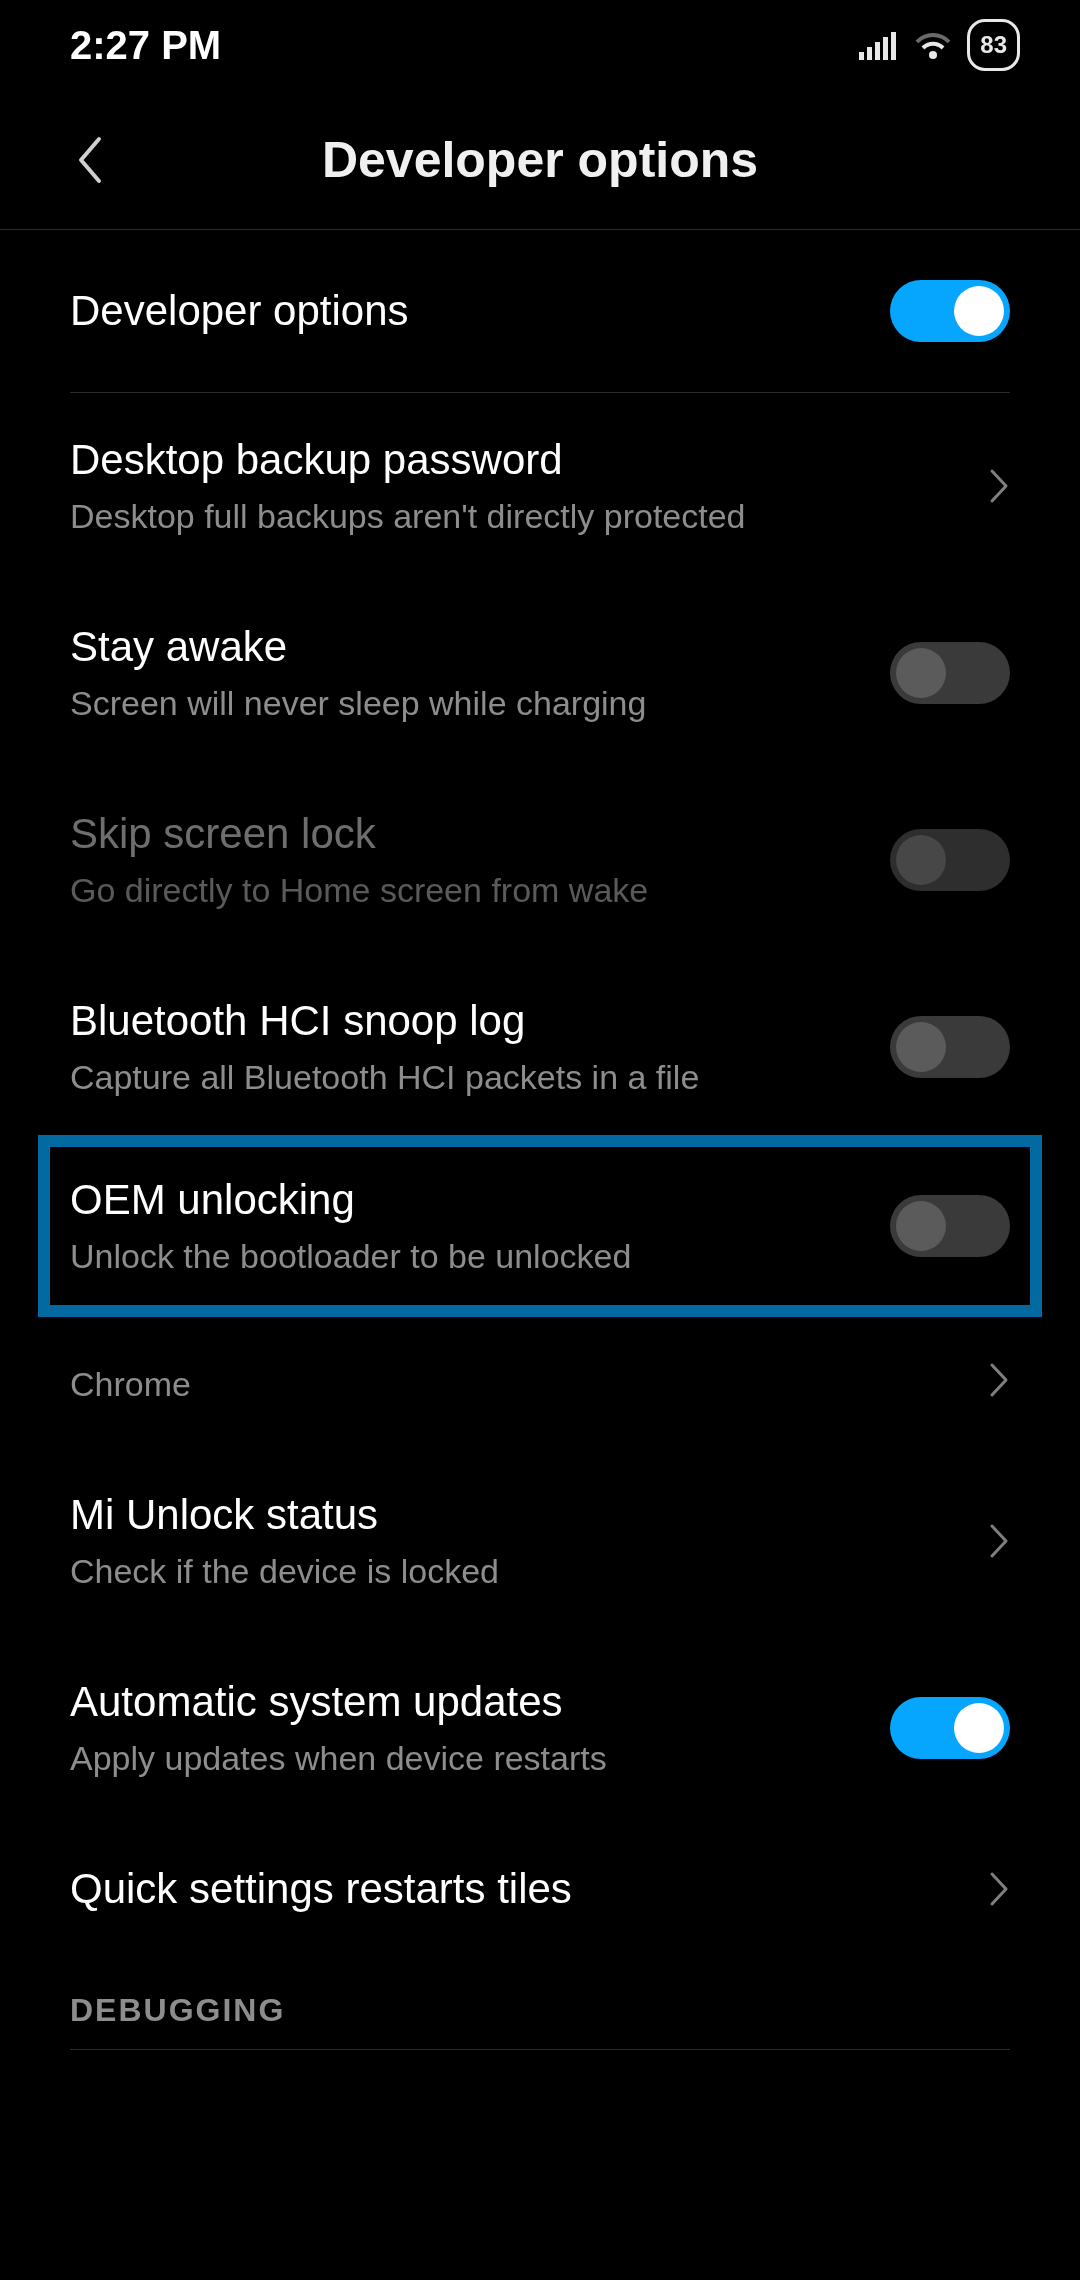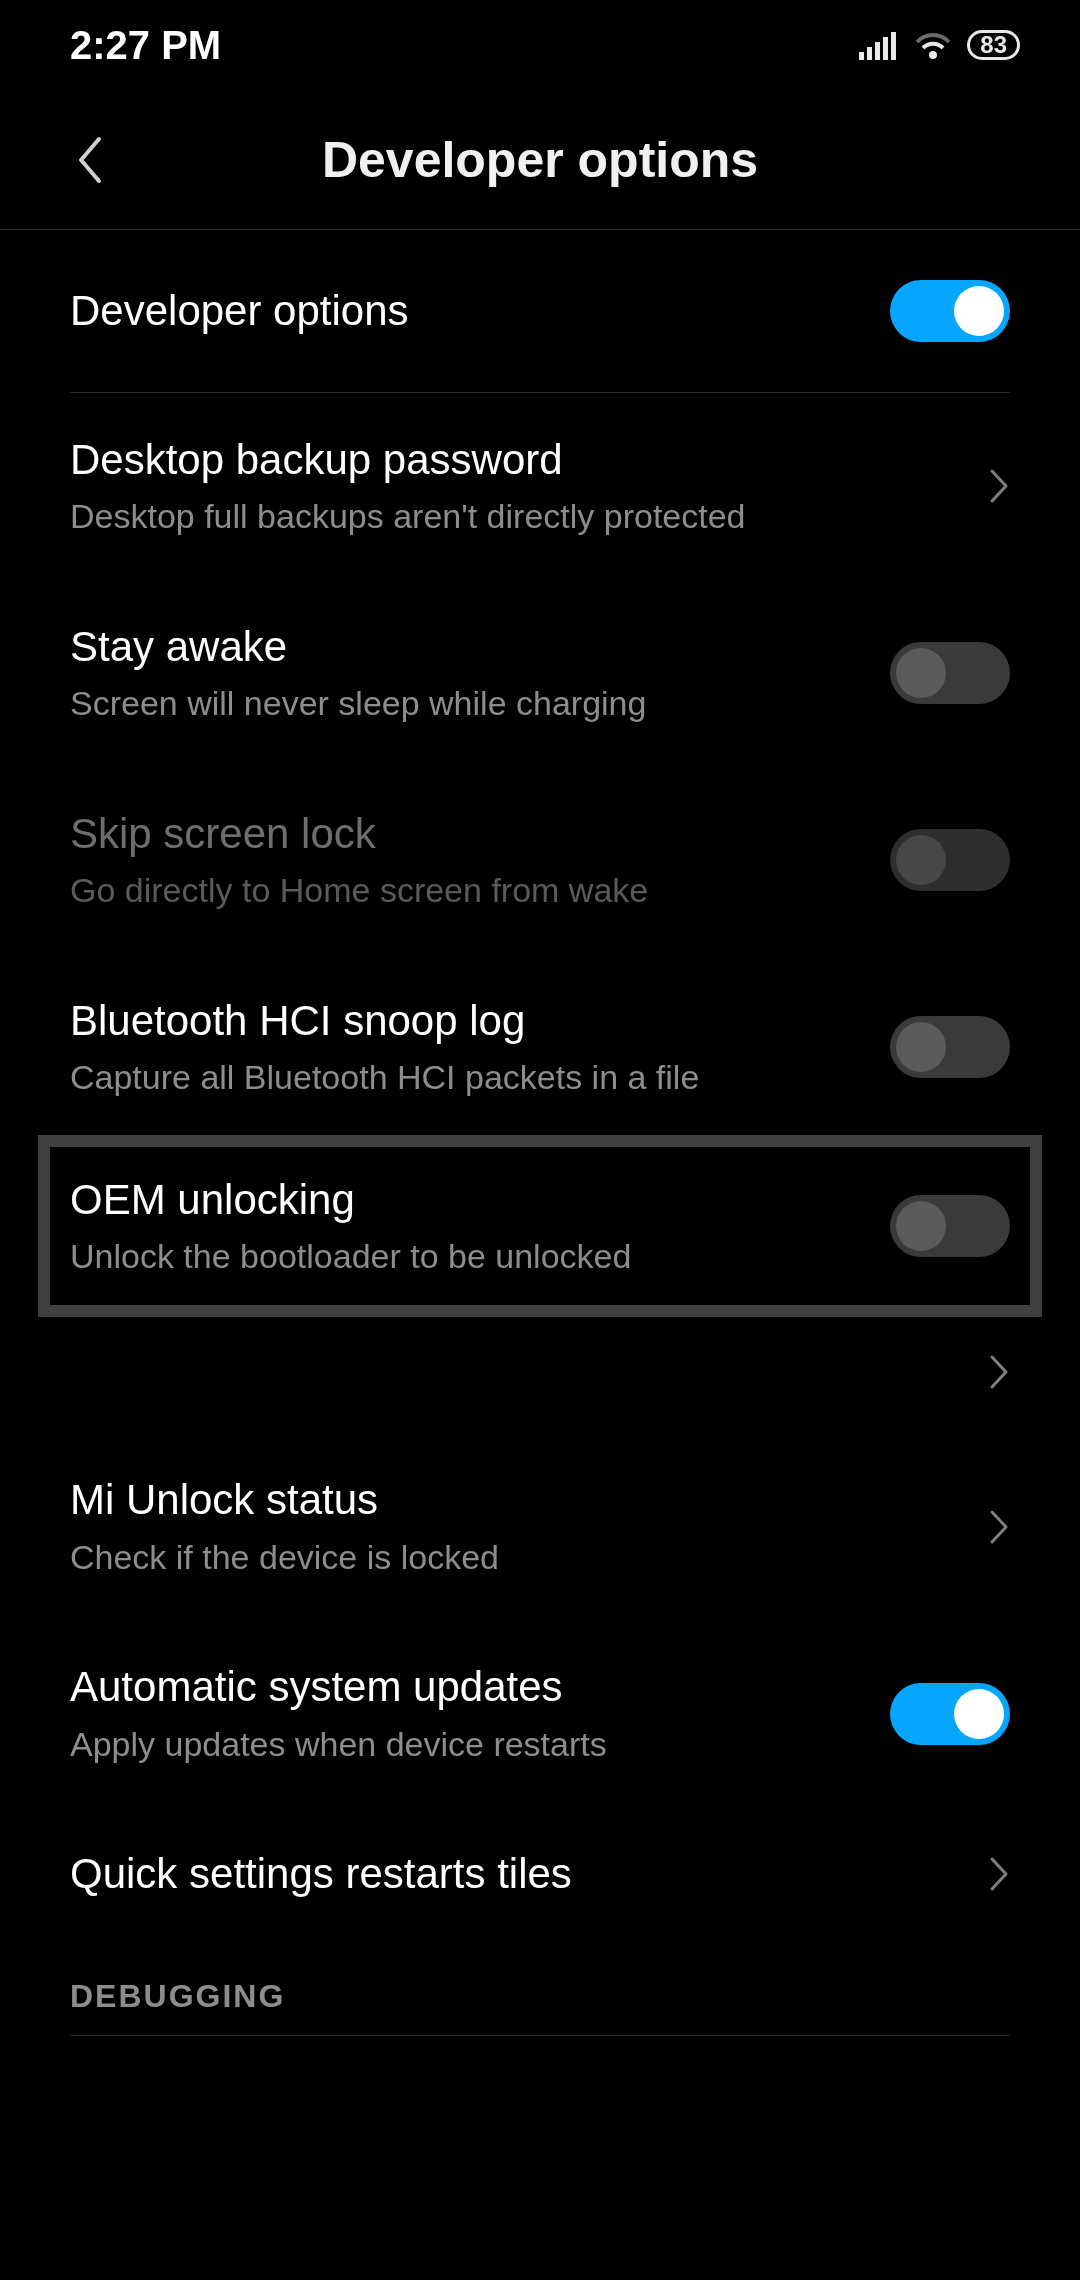--- a/index.html
+++ b/index.html
@@ -19,21 +19,21 @@
     justify-content: space-between;
     padding: 0 60px 0 70px;
   }
   .status-time { font-size: 40px; font-weight: 700; color: #fff; }
   .status-right { display: flex; align-items: center; gap: 14px; }
   .status-icon { display: inline-flex; align-items: center; }
   .battery-badge {
     border: 3px solid #e8e8e8;
     border-radius: 18px;
     padding: 0 10px;
-    height: 30px;
+    height: 52px;
     display: inline-flex;
     align-items: center;
     font-size: 24px;
     font-weight: 700;
     color: #e8e8e8;
   }
   
   .page-header {
     height: 140px;
     border-bottom: 1px solid #2b2b2b;
@@ -94,21 +94,21 @@
     transition: left .15s, background .15s;
   }
   .toggle.on  { background: #06a6ff; }
   .toggle.on  .knob { right: 6px; background: #fff; }
   .toggle.off { background: #3a3a3a; }
   .toggle.off .knob { left: 6px; background: #5b5b5b; }
   .toggle.off.disabled { background: #2e2e2e; }
   .toggle.off.disabled .knob { background: #474747; }
   
   .highlight-box {
-    border: 12px solid #404040;
+    border: 12px solid #0369a1;
     margin: -6px -32px;
     padding: 22px 20px;
   }
   
   .section-label {
     font-size: 32px;
     letter-spacing: 2px;
     color: #8d8d8d;
     border-bottom: 1px solid #2b2b2b;
     padding: 36px 0 20px 0;
@@ -222,20 +222,21 @@
       <div class="row-right">
         <div class="toggle off">
             <div class="knob"></div>
           </div>
       </div>
     </div>
   </div>
 
   <div class="row">
     <div class="row-text">
+      <div class="row-sub">Chrome</div>
     </div>
     <div class="row-right chevron">
       <svg width="22" height="38" viewBox="0 0 22 38">
           <polyline points="4,4 18,19 4,34" fill="none" stroke="#7f7f7f" stroke-width="3" stroke-linecap="round" stroke-linejoin="round"></polyline>
         </svg>
     </div>
   </div>
 
   <div class="row">
     <div class="row-text">

